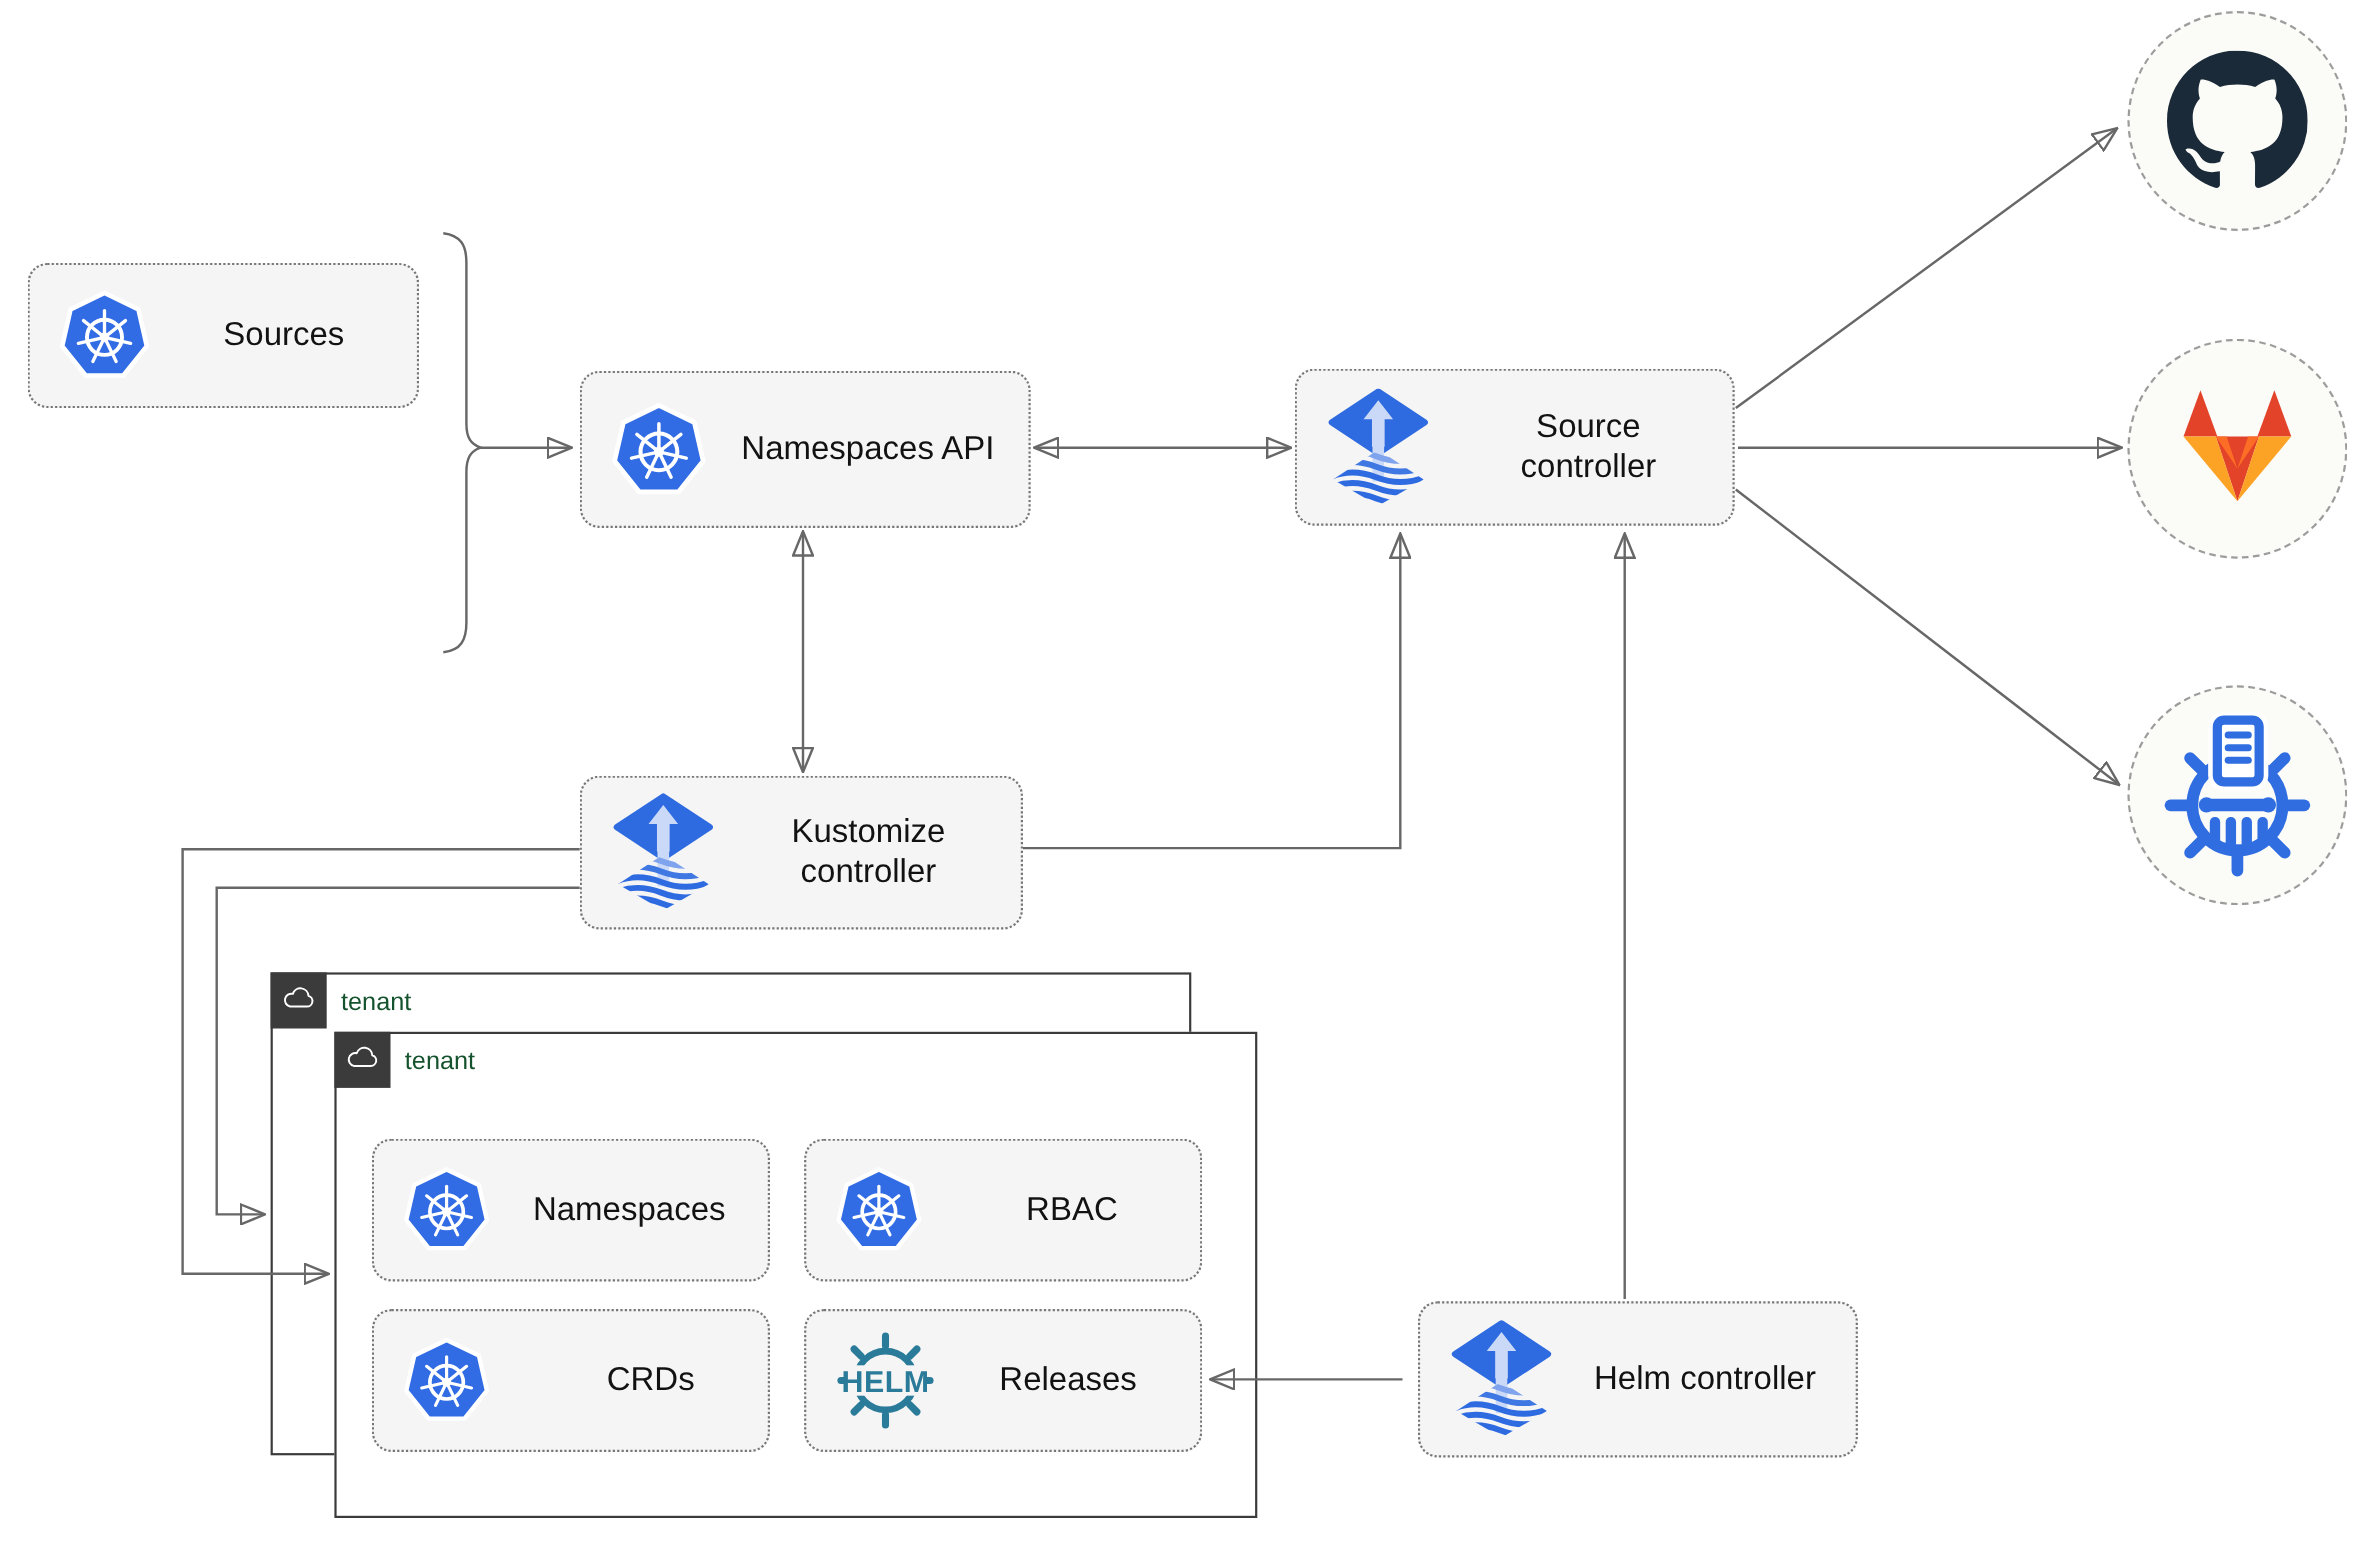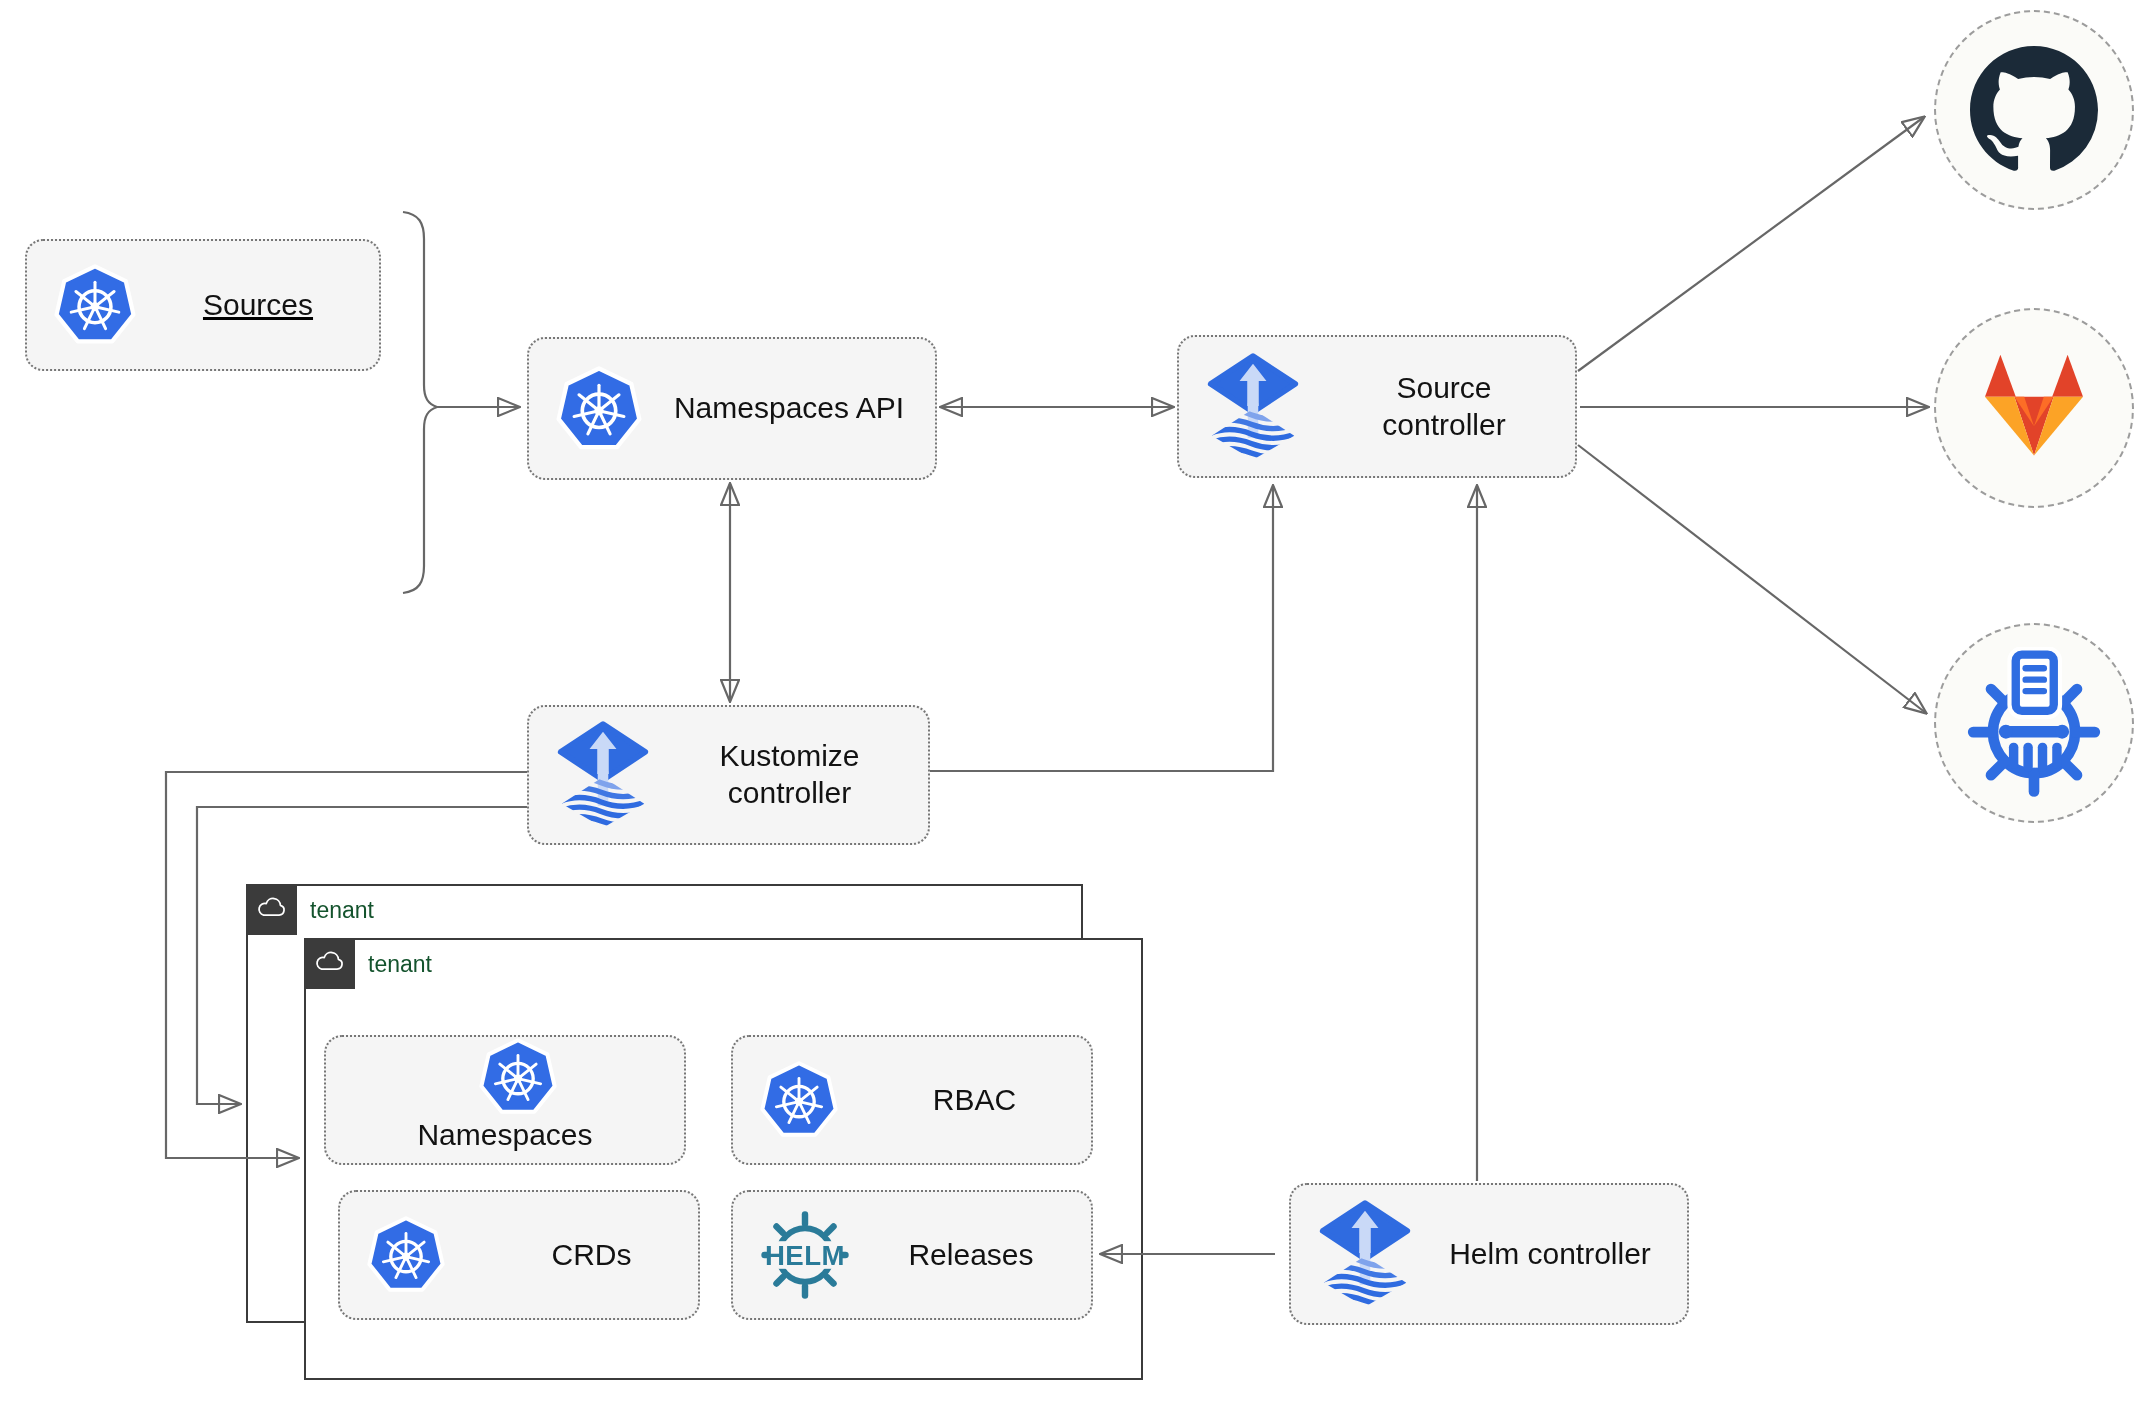--- a/index.html
+++ b/index.html
@@ -148,21 +148,21 @@
     <div class="tenant-tab">
       <span>
         <svg width="32" height="23">
             <use href="#sym-cloud"></use>
           </svg>
       </span>
     </div>
     <div class="tenant-label">tenant</div>
   </div>
 
-  <div class="node" style="left:25px;top:239px;width:356px;height:132px;text-decoration:underline;">
+  <div class="node" style="left:25px;top:239px;width:356px;height:132px;">
     <span class="nicon">
       <svg width="84" height="84">
           <use href="#sym-k8s"></use>
         </svg>
     </span>
     <span class="nlabel">Sources</span>
   </div>
 
 
   <div class="node" style="left:527px;top:337px;width:410px;height:143px;">
@@ -194,21 +194,21 @@
 
   <div class="node" style="left:1289px;top:1183px;width:400px;height:142px;">
     <span class="nicon">
       <svg width="96" height="108">
           <use href="#sym-flux"></use>
         </svg>
     </span>
     <span class="nlabel two-line">Helm controller</span>
   </div>
 
-  <div class="node" style="left:324px;top:1035px;width:362px;height:130px;flex-direction:column;">
+  <div class="node" style="left:338px;top:1035px;width:362px;height:130px;">
     <span class="nicon">
       <svg width="80" height="80">
           <use href="#sym-k8s"></use>
         </svg>
     </span>
     <span class="nlabel">Namespaces</span>
   </div>
 
   <div class="node" style="left:731px;top:1035px;width:362px;height:130px;gap:19px;">
     <span class="nicon">

